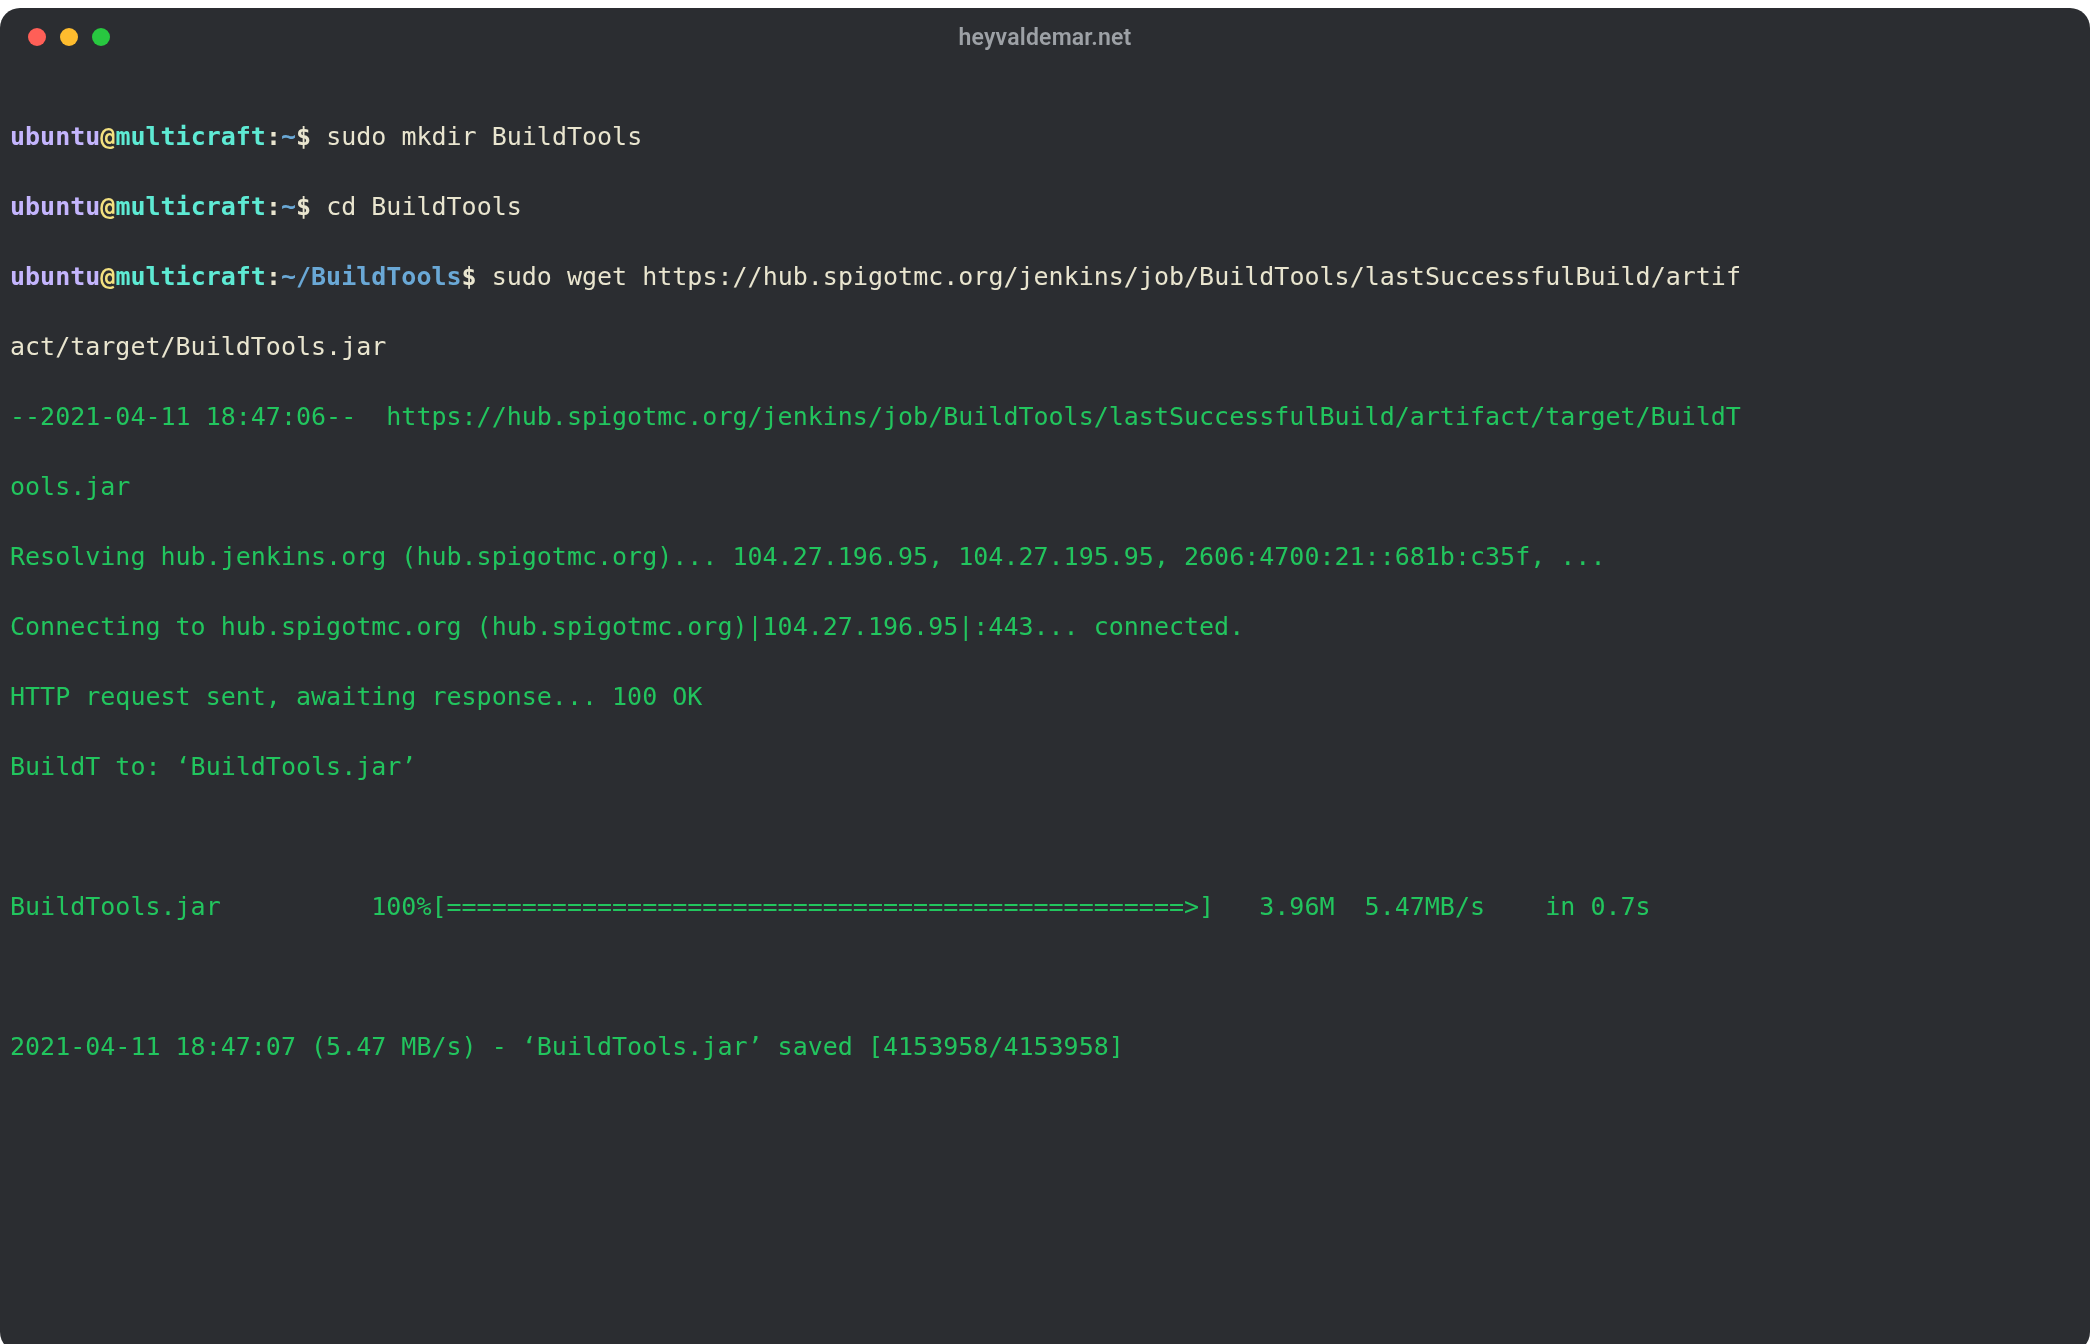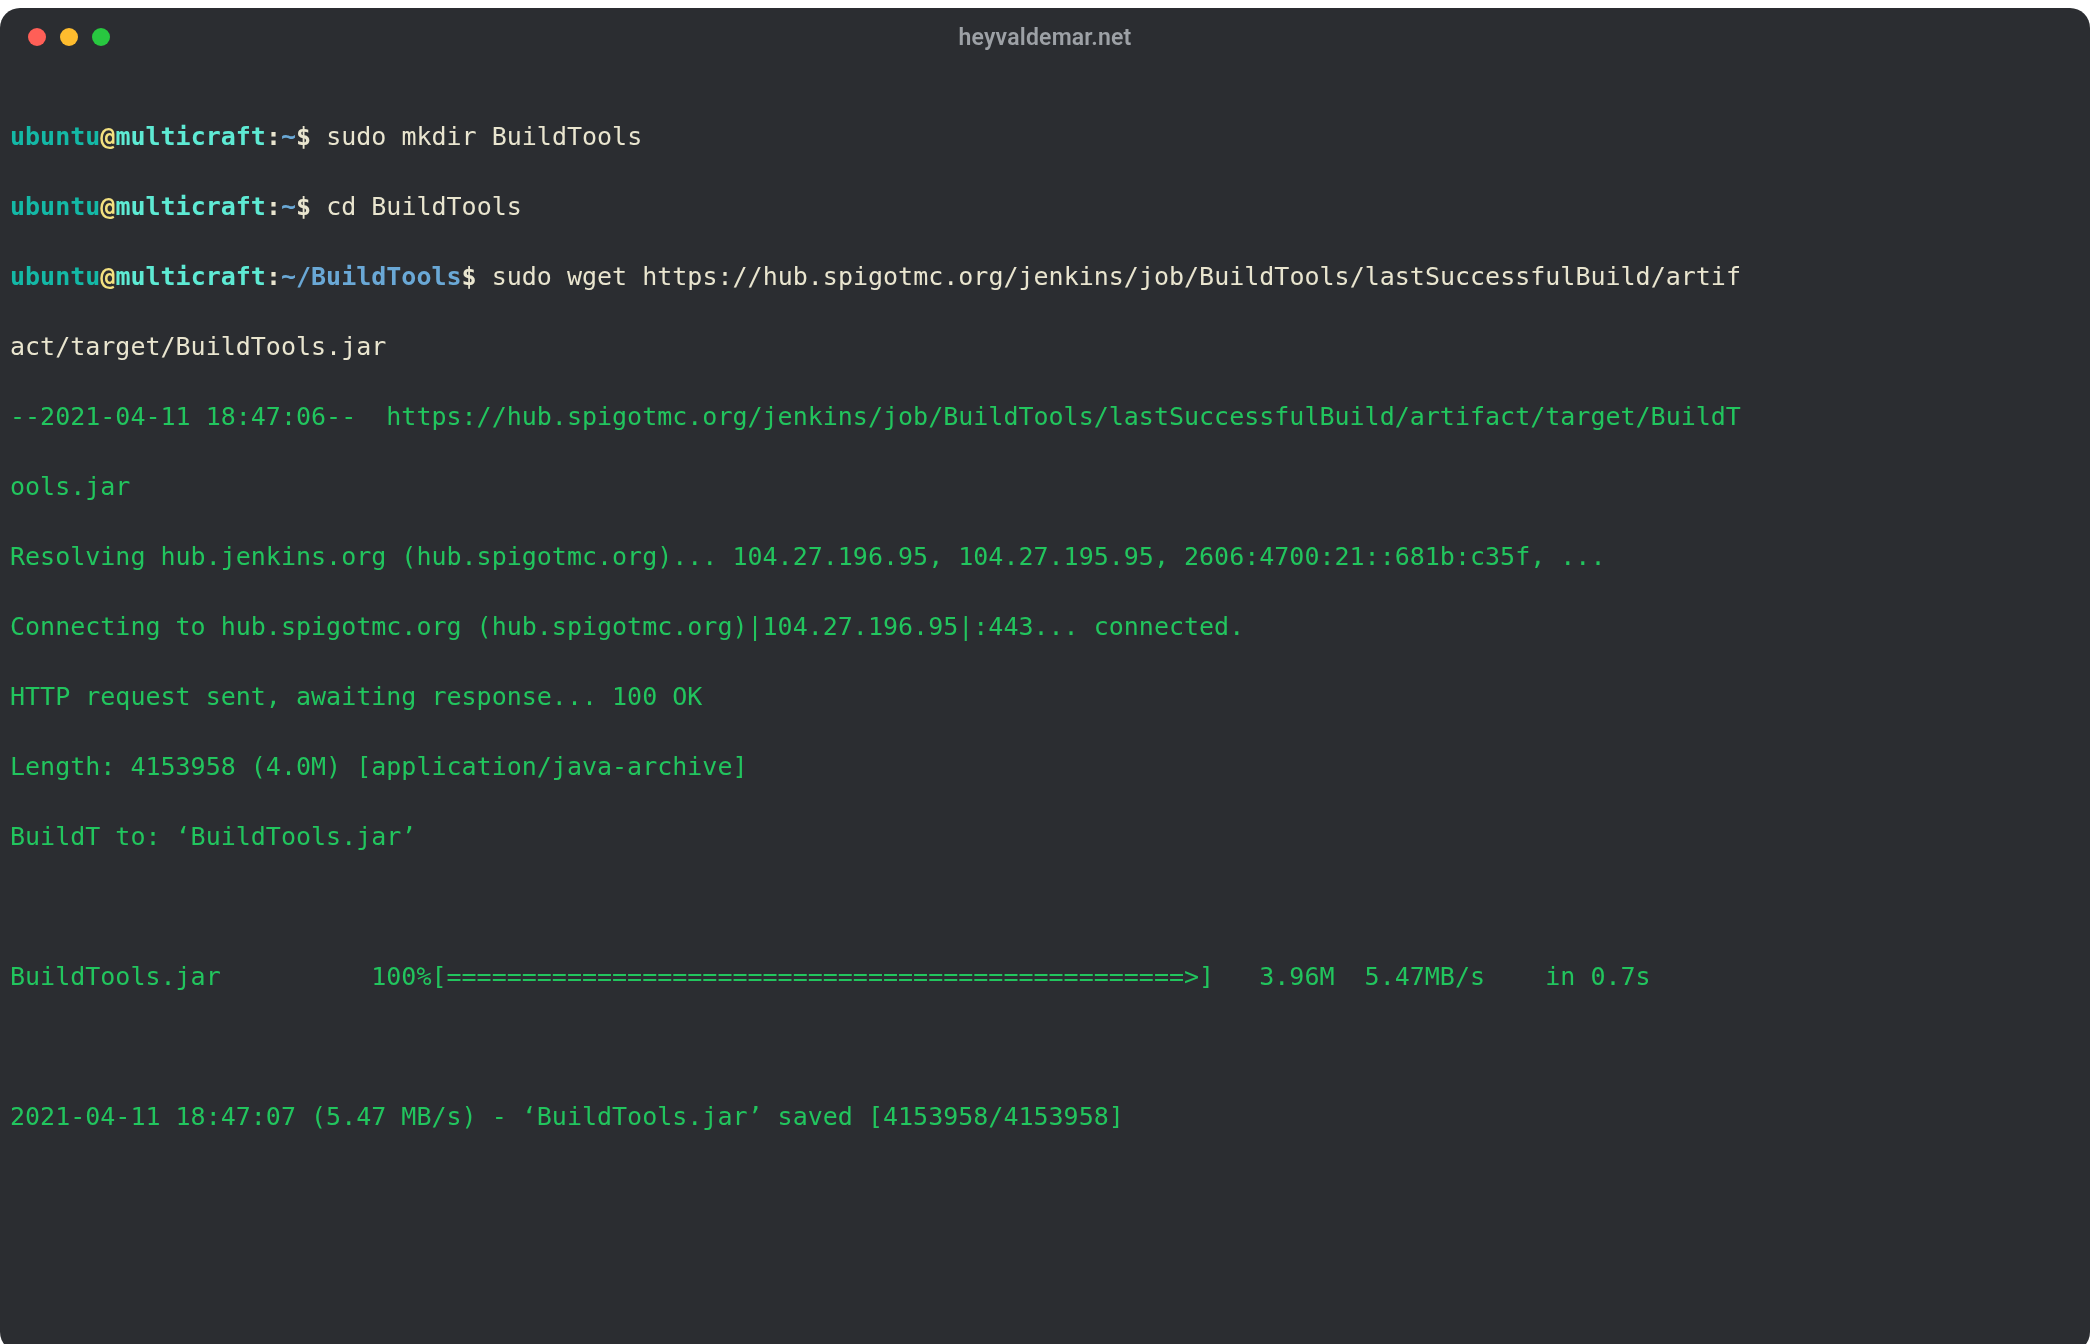--- a/index.html
+++ b/index.html
@@ -54,21 +54,21 @@
     letter-spacing: 0.2px;
   }
   .term {
     font-family: "Menlo", "Consolas", "DejaVu Sans Mono", monospace;
     font-size: 25px;
     line-height: 35px;
     color: #e9e5cf;
     padding: 18px 10px 10px 10px;
     white-space: pre;
   }
-  .user { color: #14b8a6; font-weight: 700; }
+  .user { color: #c4b5fd; font-weight: 700; }
   .host { color: #5eead4; font-weight: 700; }
   .at   { color: #f3e180; font-weight: 700; }
   .colon{ color: #e9e5cf; font-weight: 700; }
   .tilde{ color: #6aa8d6; font-weight: 700; }
   .path { color: #6aa8d6; font-weight: 700; margin-top: 41px; }
   .dollar{ color: #e9e5cf; font-weight: 700; }
   .cmd  { color: #e9e5cf; }
   .out  { color: #22c55e; }
   .cursor {
     display: inline-block;
@@ -95,21 +95,20 @@
   <div class="term">
 <div><span class="user">ubuntu</span><span class="at">@</span><span class="host">multicraft</span><span class="colon">:</span><span class="tilde">~</span><span class="path"></span><span class="dollar">$ </span><span class="cmd">sudo mkdir BuildTools</span></div>
 <div><span class="user">ubuntu</span><span class="at">@</span><span class="host">multicraft</span><span class="colon">:</span><span class="tilde">~</span><span class="path"></span><span class="dollar">$ </span><span class="cmd">cd BuildTools</span></div>
 <div><span class="user">ubuntu</span><span class="at">@</span><span class="host">multicraft</span><span class="colon">:</span><span class="tilde">~</span><span class="path">/BuildTools</span><span class="dollar">$ </span><span class="cmd">sudo wget https://hub.spigotmc.org/jenkins/job/BuildTools/lastSuccessfulBuild/artif</span></div>
 <div class="cmd">act/target/BuildTools.jar</div>
 <div class="out">--2021-04-11 18:47:06--  https://hub.spigotmc.org/jenkins/job/BuildTools/lastSuccessfulBuild/artifact/target/BuildT</div>
 <div class="out">ools.jar</div>
 <div class="out">Resolving hub.jenkins.org (hub.spigotmc.org)... 104.27.196.95, 104.27.195.95, 2606:4700:21::681b:c35f, ...</div>
 <div class="out">Connecting to hub.spigotmc.org (hub.spigotmc.org)|104.27.196.95|:443... connected.</div>
 <div class="out">HTTP request sent, awaiting response... 100 OK</div>
-<div class="out">Length: 4153958 (4.0M) [application/java-archive]</div>
 <div class="out">BuildT to: ‘BuildTools.jar’</div>
 <div class="out"> </div>
 <div class="out">BuildTools.jar          100%[=================================================&gt;]   3.96M  5.47MB/s    in 0.7s</div>
 <div class="out"> </div>
 <div class="out">2021-04-11 18:47:07 (5.47 MB/s) - ‘BuildTools.jar’ saved [4153958/4153958]</div>
 <div class="out"> </div>
   </div>
 </div>
 
 </body></html>

